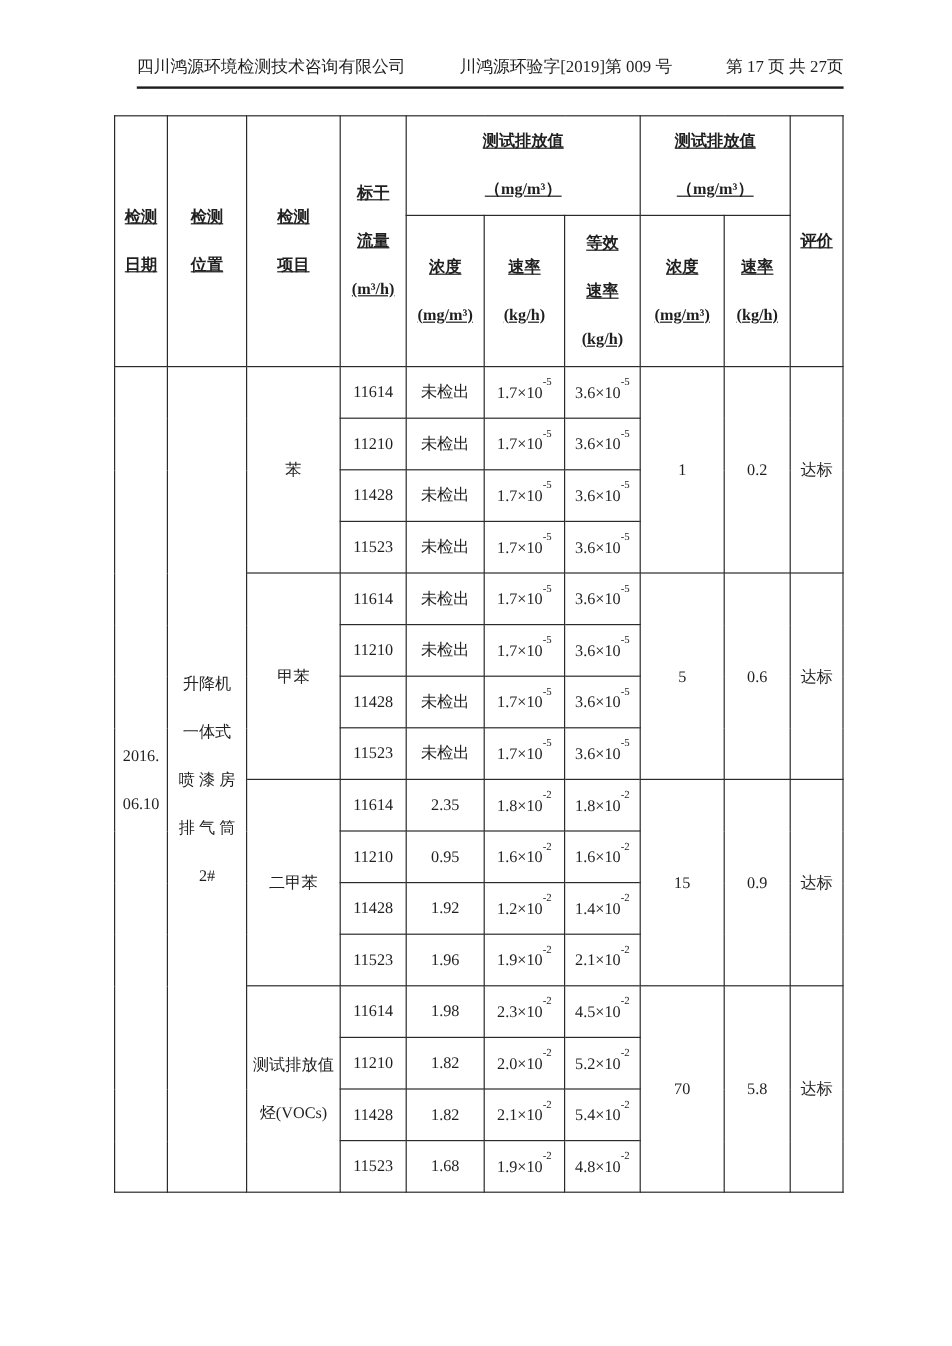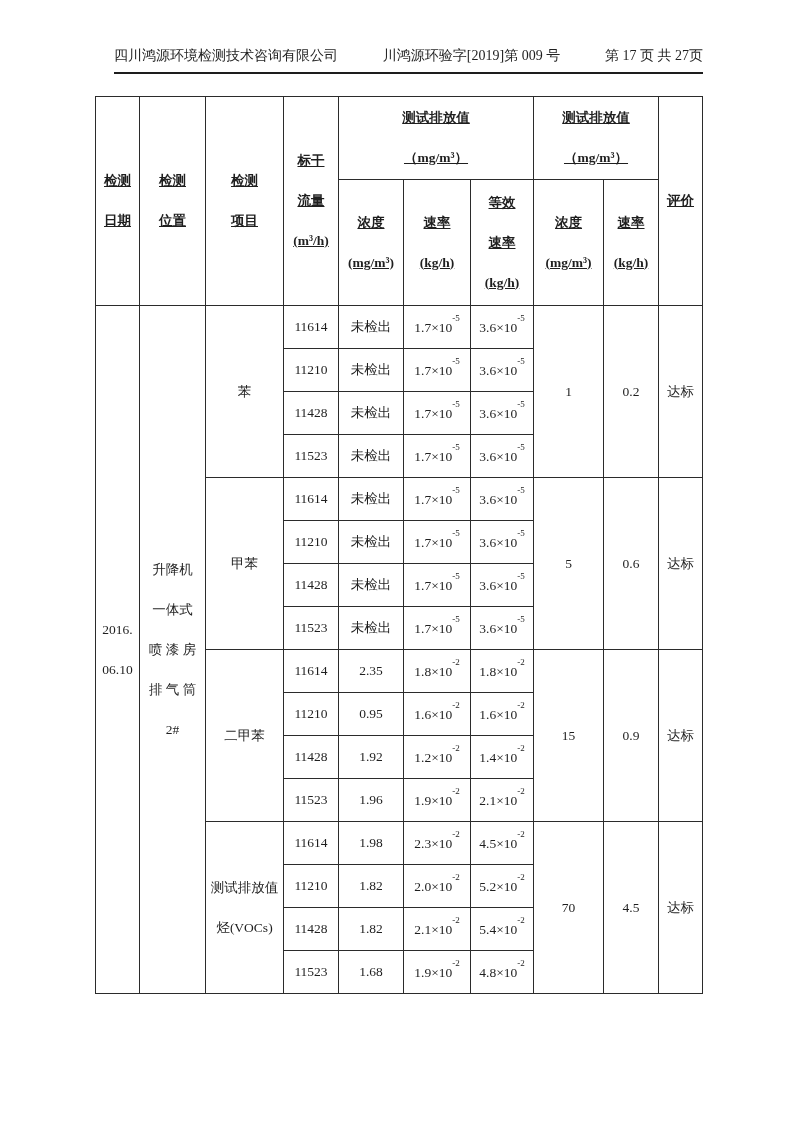--- a/index.html
+++ b/index.html
@@ -214,21 +214,21 @@
   <tr class="dr">
     <td rowspan="4">
           <div class="pre">测试排放值
 烃(VOCs)</div>
         </td>
     <td>11614</td>
     <td>1.98</td>
     <td><span>2.3×10</span><sup>-2</sup></td>
     <td><span>4.5×10</span><sup>-2</sup></td>
     <td rowspan="4">70</td>
-    <td rowspan="4">4.5</td>
+    <td rowspan="4">5.8</td>
     <td rowspan="4">达标</td>
   </tr>
   <tr class="dr">
     <td>11210</td>
     <td>1.82</td>
     <td><span>2.0×10</span><sup>-2</sup></td>
     <td><span>5.2×10</span><sup>-2</sup></td>
   </tr>
   <tr class="dr">
     <td>11428</td>

